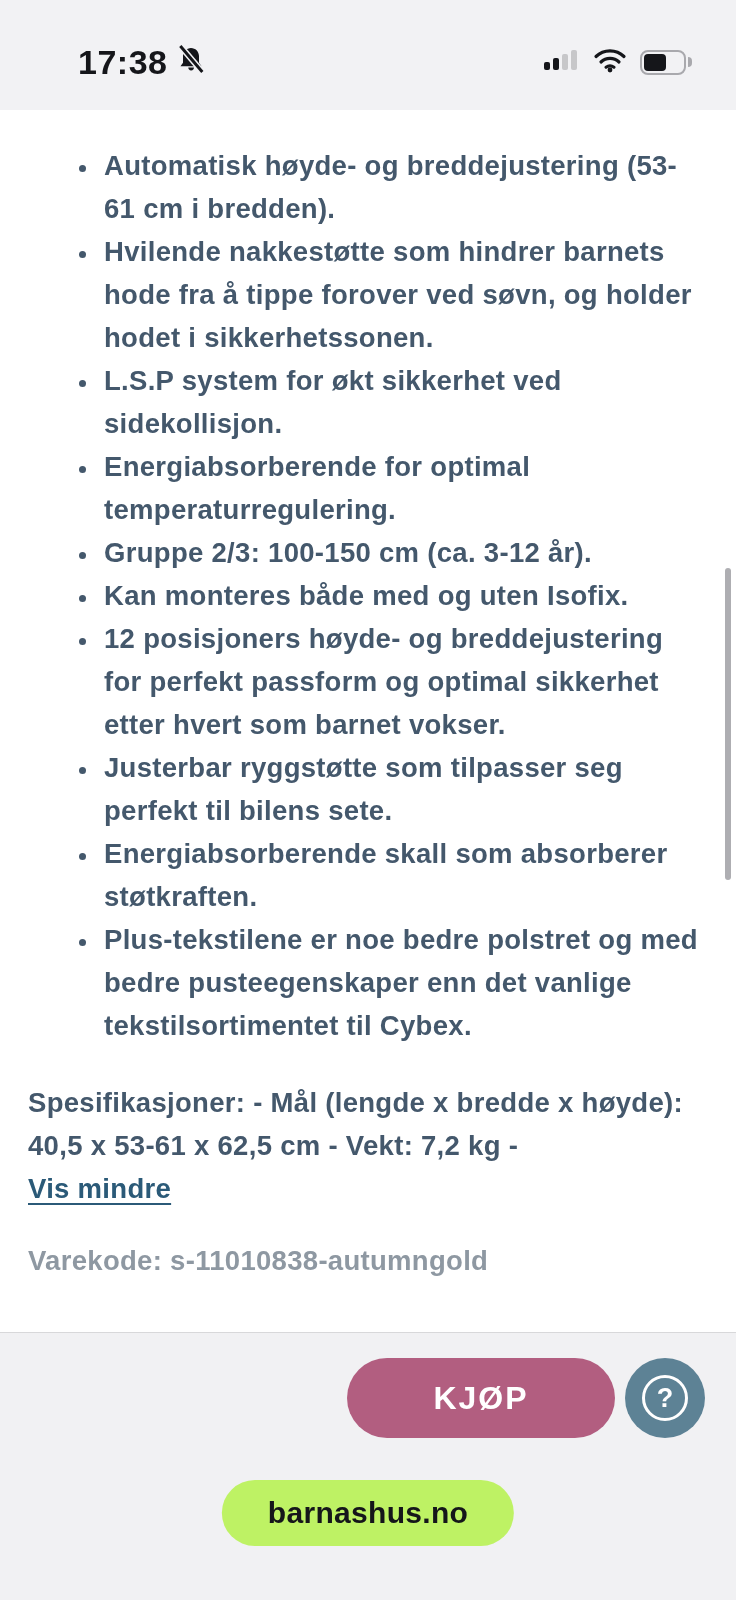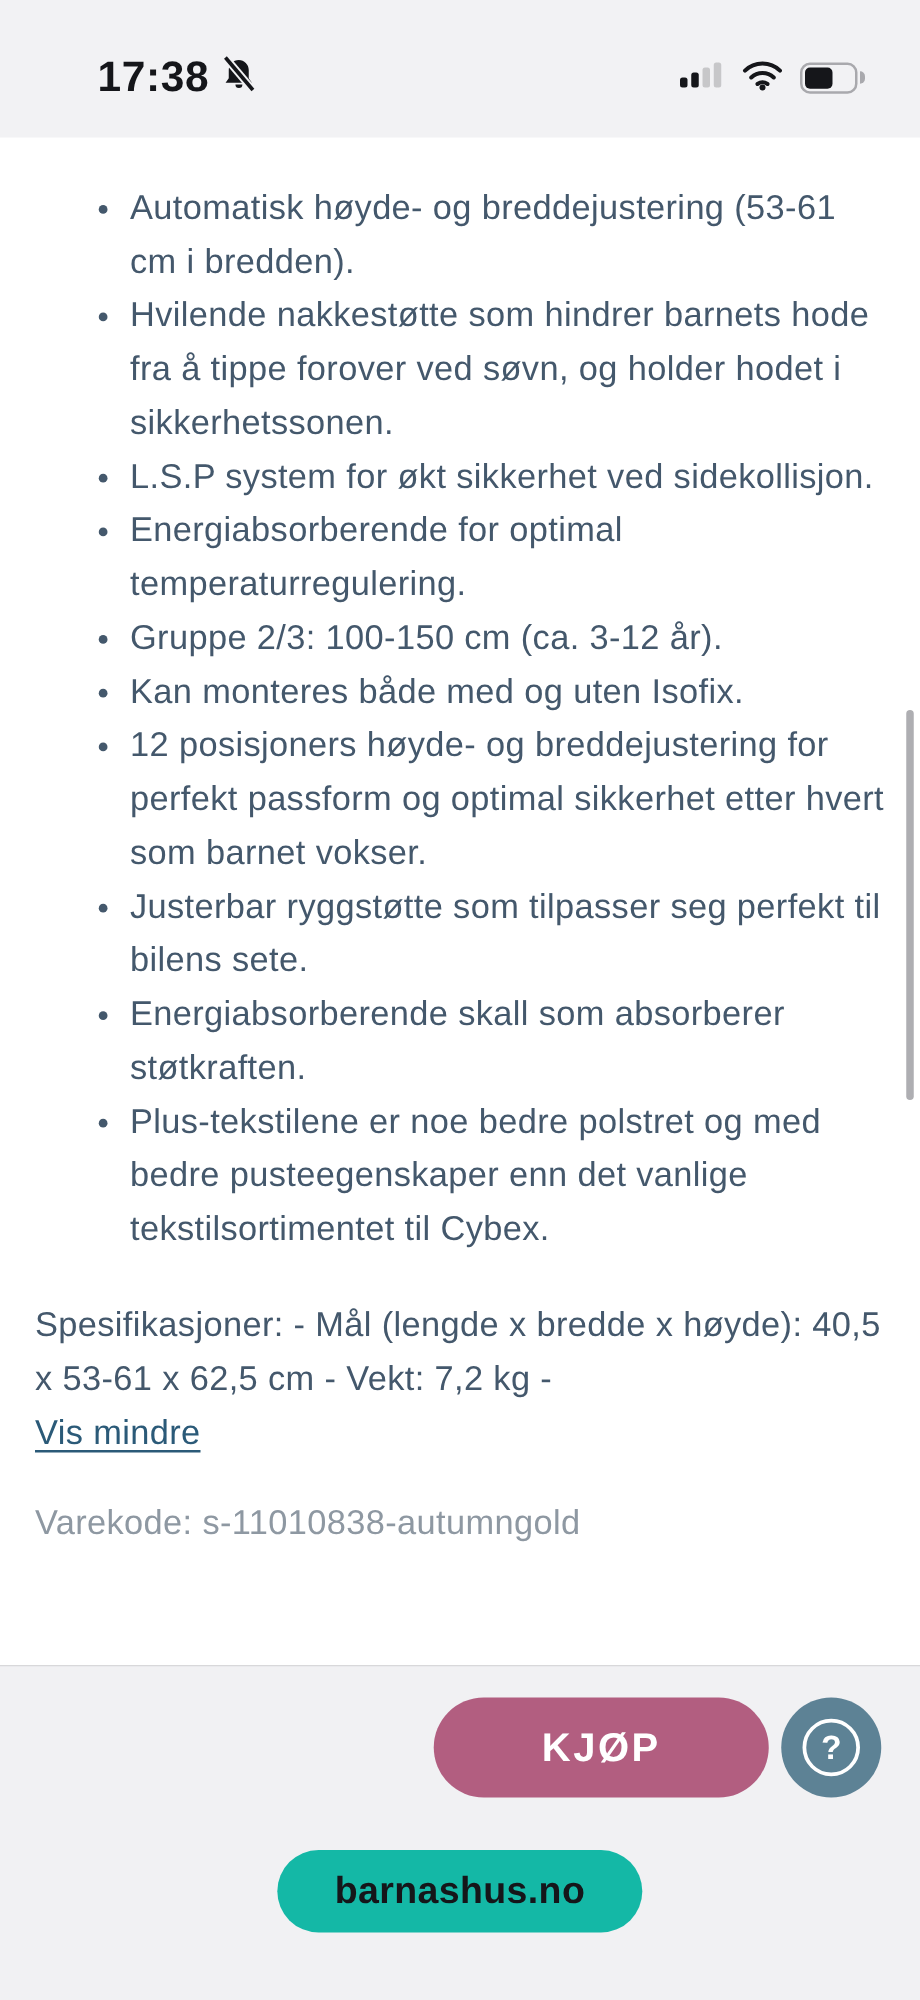--- a/index.html
+++ b/index.html
@@ -58,20 +58,21 @@
 
   
   .content {
     position: absolute;
     top: 110px; left: 0; right: 0;
     padding: 34px 28px 0 28px;
     color: #44586c;
     font-size: 27.5px;
     line-height: 43px;
     letter-spacing: 0.3px;
+    font-weight: bold;
   }
   ul.features {
     list-style: disc outside;
     padding-left: 72px;
   }
   ul.features li { padding-left: 4px; }
   ul.features li::marker { color: #44586c; font-size: 24px; }
 
   .specs { margin-top: 34px; }
   .show-less {
@@ -148,21 +149,21 @@
     font-family: "Liberation Sans", "DejaVu Sans", sans-serif;
   }
   .url-pill {
     position: absolute;
     top: 147px;
     left: 50%;
     transform: translateX(-50%);
     height: 66px;
     padding: 0 46px;
     border-radius: 33px;
-    background: #14b8a6;
+    background: #bef264;
     display: flex;
     align-items: center;
     cursor: pointer;
   }
   .url-text {
     font-size: 30px;
     font-weight: 600;
     color: #15161a;
     letter-spacing: 0.3px;
   }

